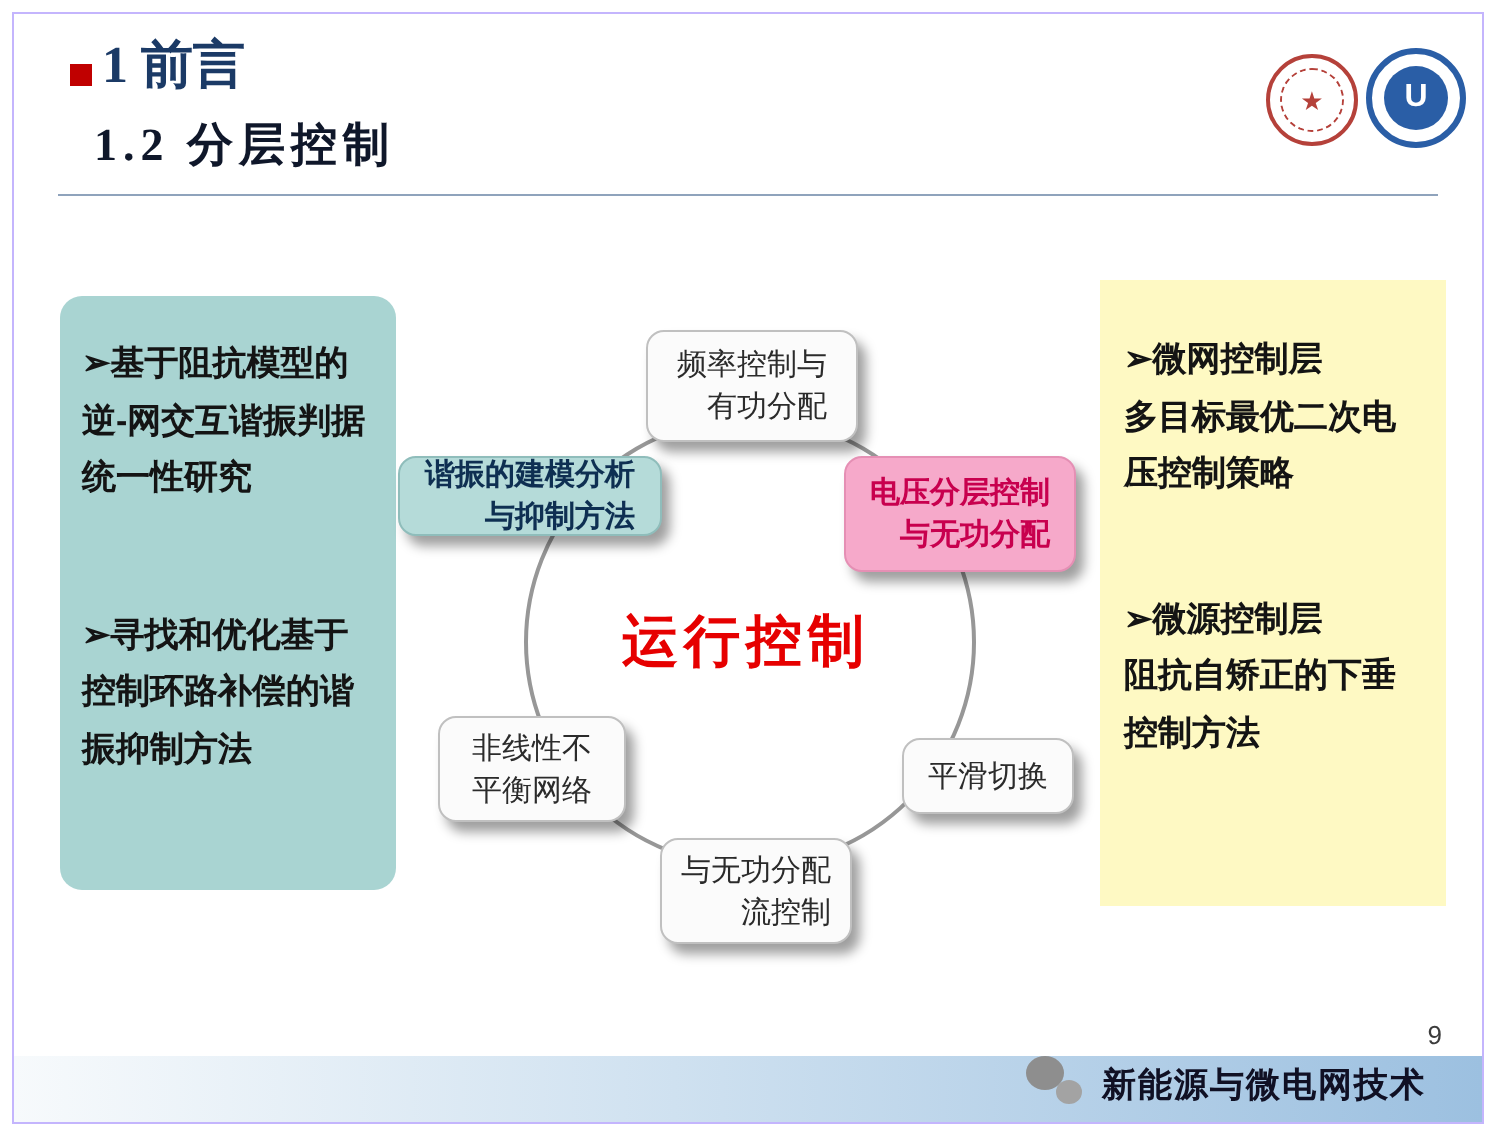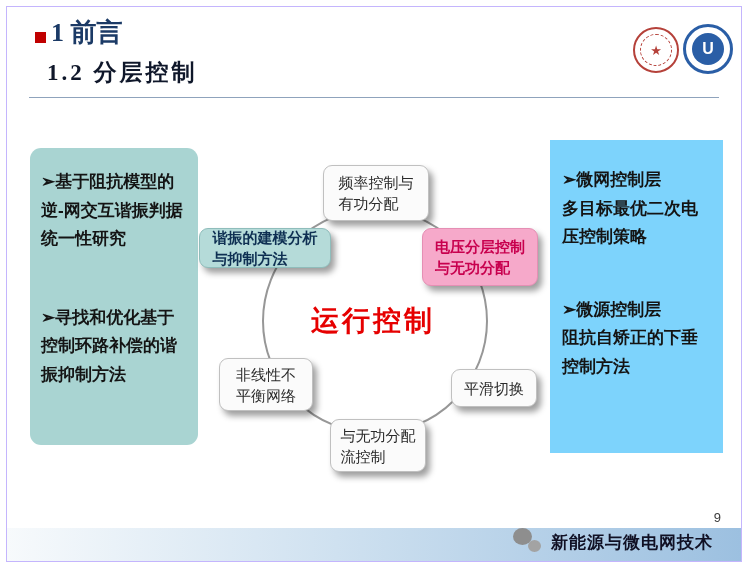--- a/index.html
+++ b/index.html
@@ -51,35 +51,35 @@
   
   .panel { box-sizing:border-box; font-weight:700; color:#141414; z-index:2; }
   .panel p { margin:0; }
   .panel-left {
     left:23px; top:141px; width:168px; height:297px;
     background:#a9d4d2; padding:20px 11px; font-size:17px; line-height:1.68;border-radius:11px;
   }
   .panel-left .panel-item { margin-bottom:50px; }
   .panel-right {
     left:543px; top:133px; width:173px; height:313px;
-    background:#7dd3fc; padding:26px 12px; font-size:17px; line-height:1.68;
+    background:#fef9c3; padding:26px 12px; font-size:17px; line-height:1.68;
   }
   .panel-right .panel-item { margin-bottom:44px; }
 
   
   .ring {
     left:255px; top:201px; width:222px; height:222px;
     border:2px solid #979797; border-radius:50%; z-index:1;
   }
   .center-label {
     left:276px; top:295px; width:180px; text-align:center;
     font-size:28px; font-weight:800; color:#e60000; letter-spacing:3px; z-index:2;
   }
   .node {
-    display:flex; align-items:center; justify-content:center; text-align:left;
+    display:flex; align-items:center; justify-content:center; text-align:right;
     white-space:pre-line; box-sizing:border-box;
     background:#fbfbfb; border:1px solid #c0c0c0; border-radius:9px;
     box-shadow:4px 5px 6px rgba(0,0,0,0.38);
     font-size:15px; line-height:1.4; color:#2b2b2b; z-index:3; padding:2px 4px;
   }
   .node-top    { left:316px; top:158px; width:106px; height:56px; }
   .node-left   { left:192px; top:221px; width:132px; height:40px;
                  background:#b5dbd9; border-color:#8fbdbb; font-weight:700; color:#0e2f52; }
   .node-right  { left:415px; top:221px; width:116px; height:58px;
                  background:#f6a9ca; border-color:#e58fb4; font-weight:700; color:#c8004e; }

